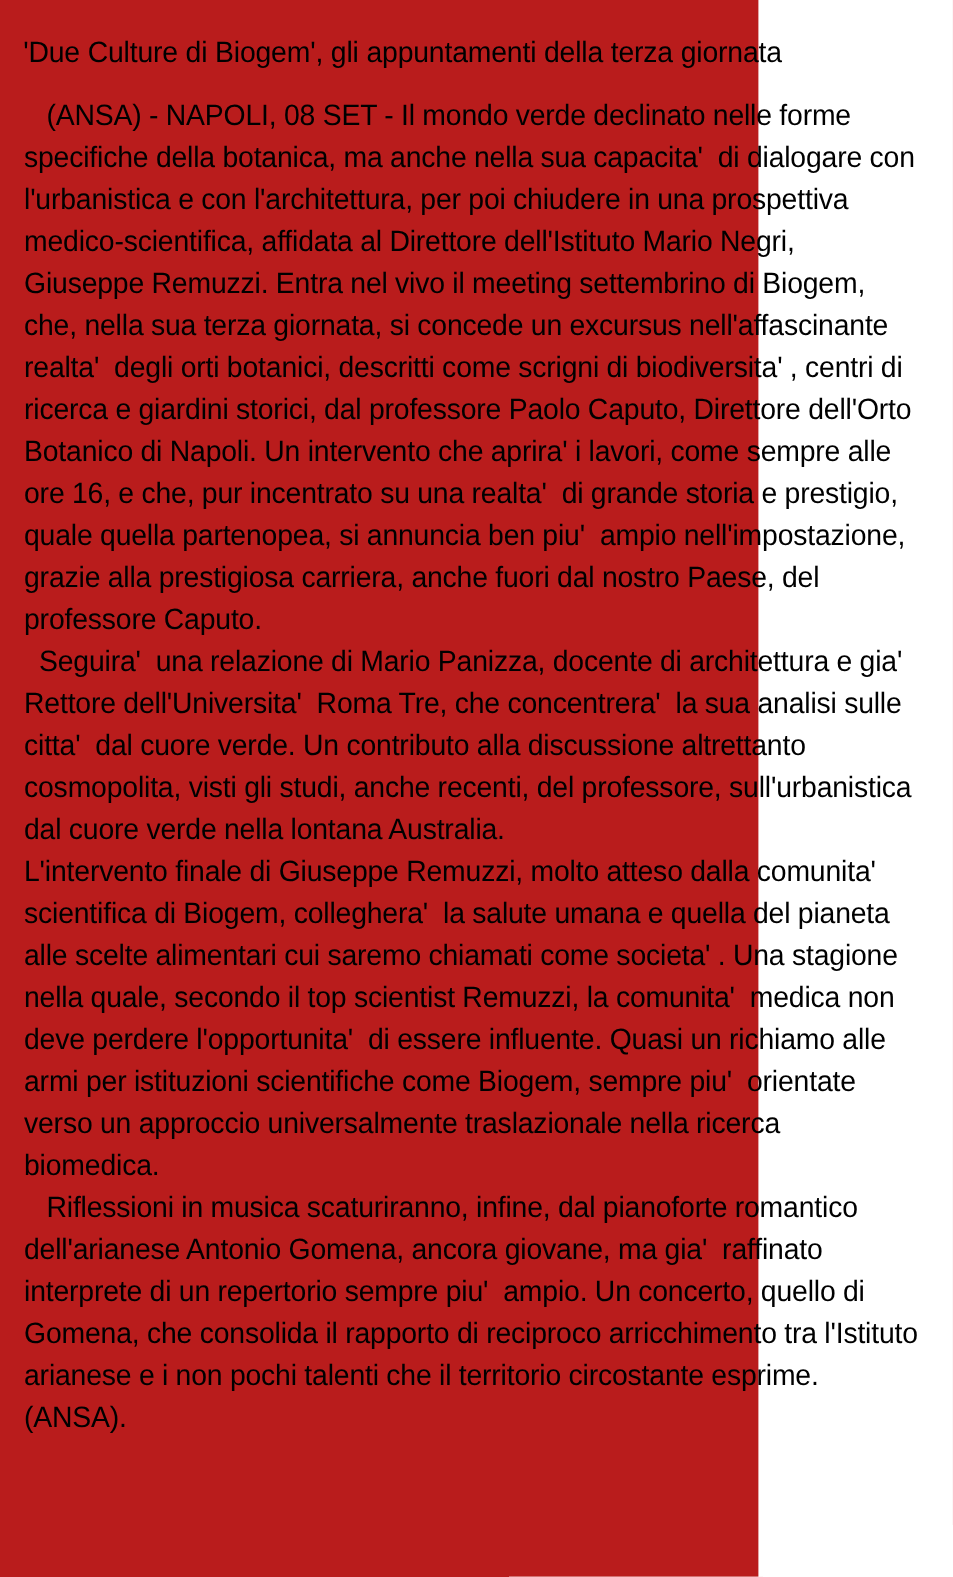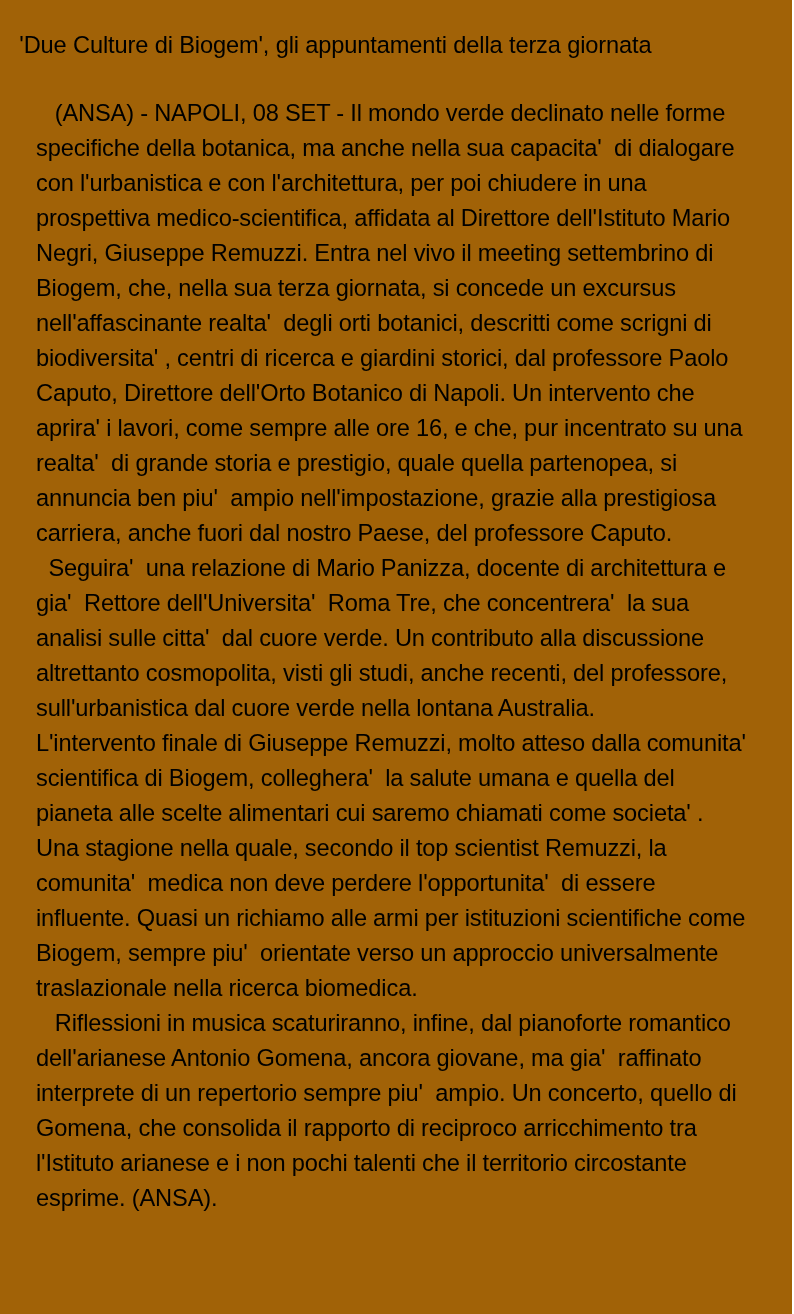--- a/index.html
+++ b/index.html
@@ -12,25 +12,25 @@
     width: 794px;
     height: 1314px;
     overflow: hidden;
     font-family: "Liberation Sans", "DejaVu Sans", sans-serif;
     color: #000000;
     -webkit-font-smoothing: antialiased;
   }
 
   .page {
     position: relative;
-    width: 792px;
+    width: 632px;
     height: 1314px;
     box-sizing: border-box;
     padding: 0;
-    background: #a16207;
+    background: #b91c1c;
   }
 
   .article {
     position: absolute;
     left: 0;
     top: 0;
     width: 794px;
   }
 
   
@@ -43,21 +43,21 @@
     letter-spacing: -0.15px;
     padding-left: 20px;
     padding-top: 27px;
     white-space: pre-wrap;
     font-stretch: semi-condensed;
     transform: scaleX(0.965);
     transform-origin: left top;
   }
 
   .body-block {
-    margin: 16px;
+    margin: 0;
     padding: 0;
     padding-left: 20px;
     padding-top: 17px;
   }
 
   
   .para {
     margin: 0;
     padding: 0;
     font-size: 24.5px;

